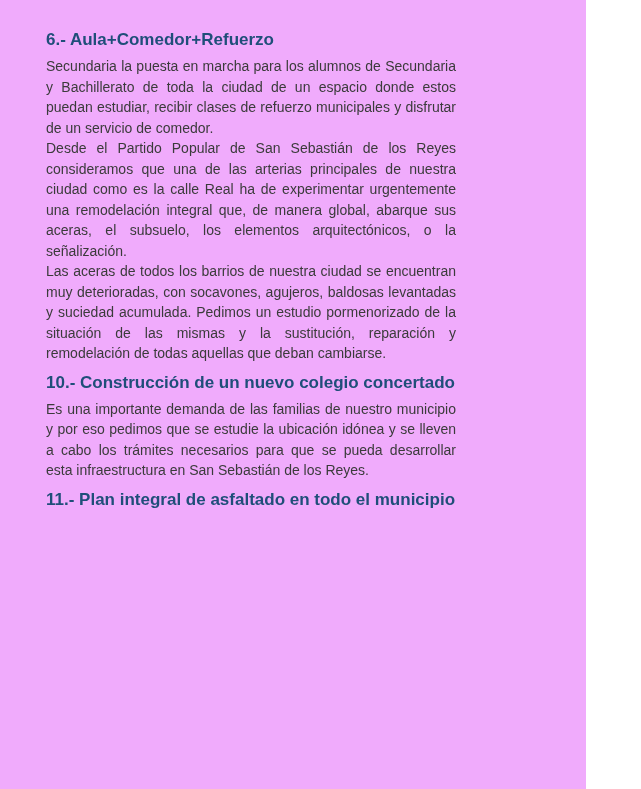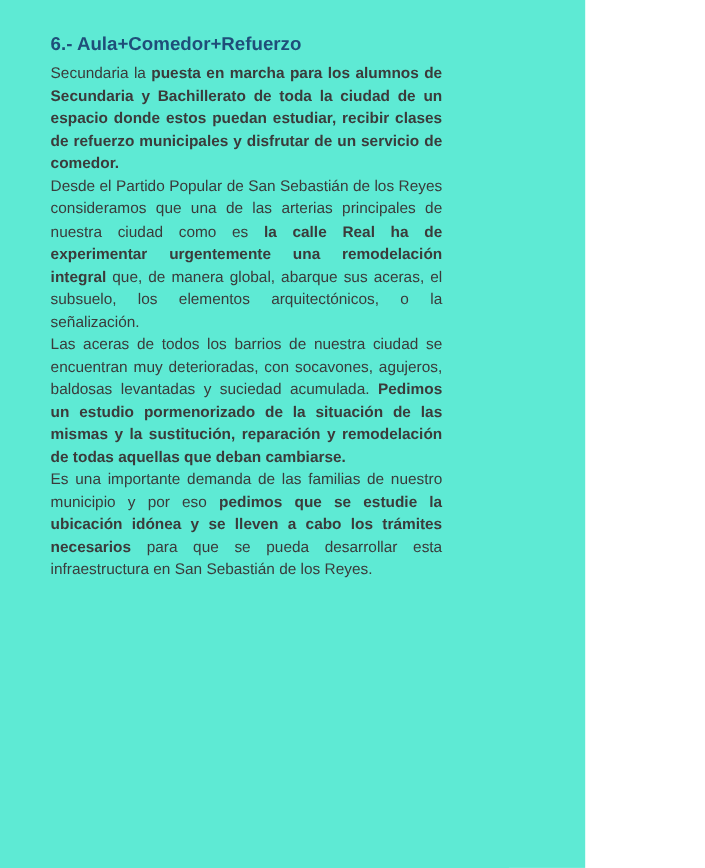--- a/index.html
+++ b/index.html
@@ -9,42 +9,42 @@
   }
   body {
     width: 641px;
     height: 789px;
     font-family: "Liberation Sans", "DejaVu Sans", sans-serif;
     color: #3b3b3b;
     overflow: hidden;
   }
   .page {
     box-sizing: border-box;
-    width: 532px;
+    width: 586px;
     height: 789px;
     padding: 30px 130px 20px 46px;
-    background: #5eead4;
+    background: #f0abfc;
   }
   .doc-section { margin: 0; }
   .doc-section + .doc-section h2 { margin-top: 9px; }
   h2 {
     font-size: 17px;
     line-height: 20px;
     font-weight: bold;
     color: #1f4e79;
     margin: 0 0 6px 0;
   }
   p {
     margin: 0;
     font-size: 14px;
     line-height: 20.5px;
     text-align: justify;
     color: #3b3b3b;
   }
-  .b { font-weight: bold; }
+  .b { font-weight: normal; }
 </style>
 </head>
 <body>
 
 <div class="page">
 
   <section class="doc-section">
     <h2>6.- Aula+Comedor+Refuerzo</h2>
     <p><span class="r">Secundaria la </span><span class="r b">puesta en marcha para los alumnos de Secundaria y Bachillerato de toda la ciudad de un espacio donde estos puedan estudiar, recibir clases de refuerzo municipales y disfrutar de un servicio de comedor.</span></p>
   </section>
@@ -54,19 +54,21 @@
   </section>
 
   <section class="doc-section">
   </section>
 
   <section class="doc-section">
     <p><span class="r">Las aceras de todos los barrios de nuestra ciudad se encuentran muy deterioradas, con socavones, agujeros, baldosas levantadas y suciedad acumulada. </span><span class="r b">Pedimos un estudio pormenorizado de la situación de las mismas y la sustitución, reparación y remodelación de todas aquellas que deban cambiarse.</span></p>
   </section>
 
   <section class="doc-section">
+    <h2>10.- Construcción de un nuevo colegio concertado</h2>
     <p><span class="r">Es una importante demanda de las familias de nuestro municipio y por eso </span><span class="r b">pedimos que se estudie la ubicación idónea y se lleven a cabo los trámites necesarios </span><span class="r">para que se pueda desarrollar esta infraestructura en San Sebastián de los Reyes.</span></p>
   </section>
 
   <section class="doc-section">
+    <h2>11.- Plan integral de asfaltado en todo el municipio</h2>
   </section>
 
 </div>
 
 </body></html>

